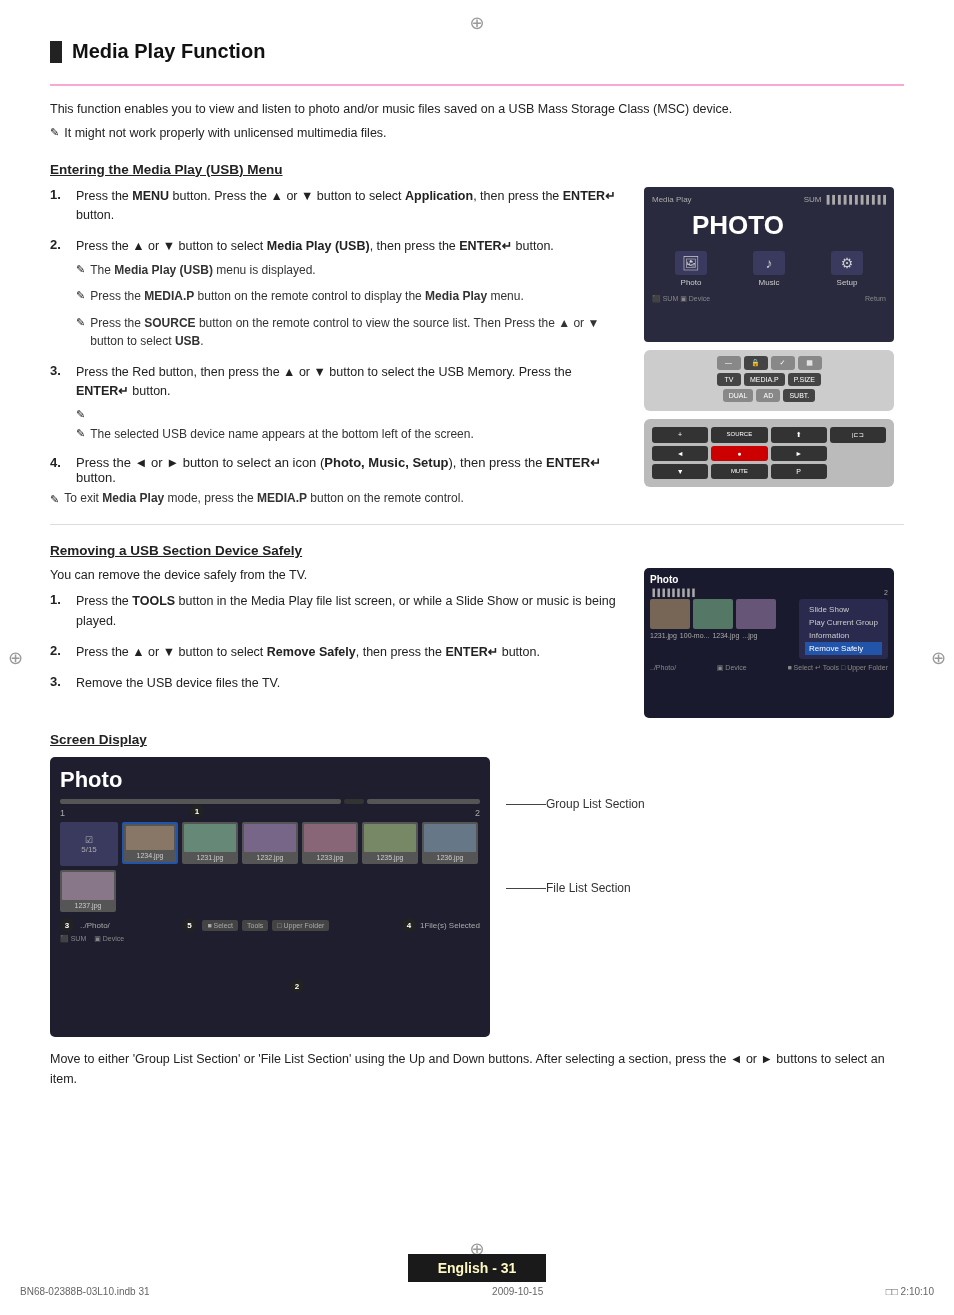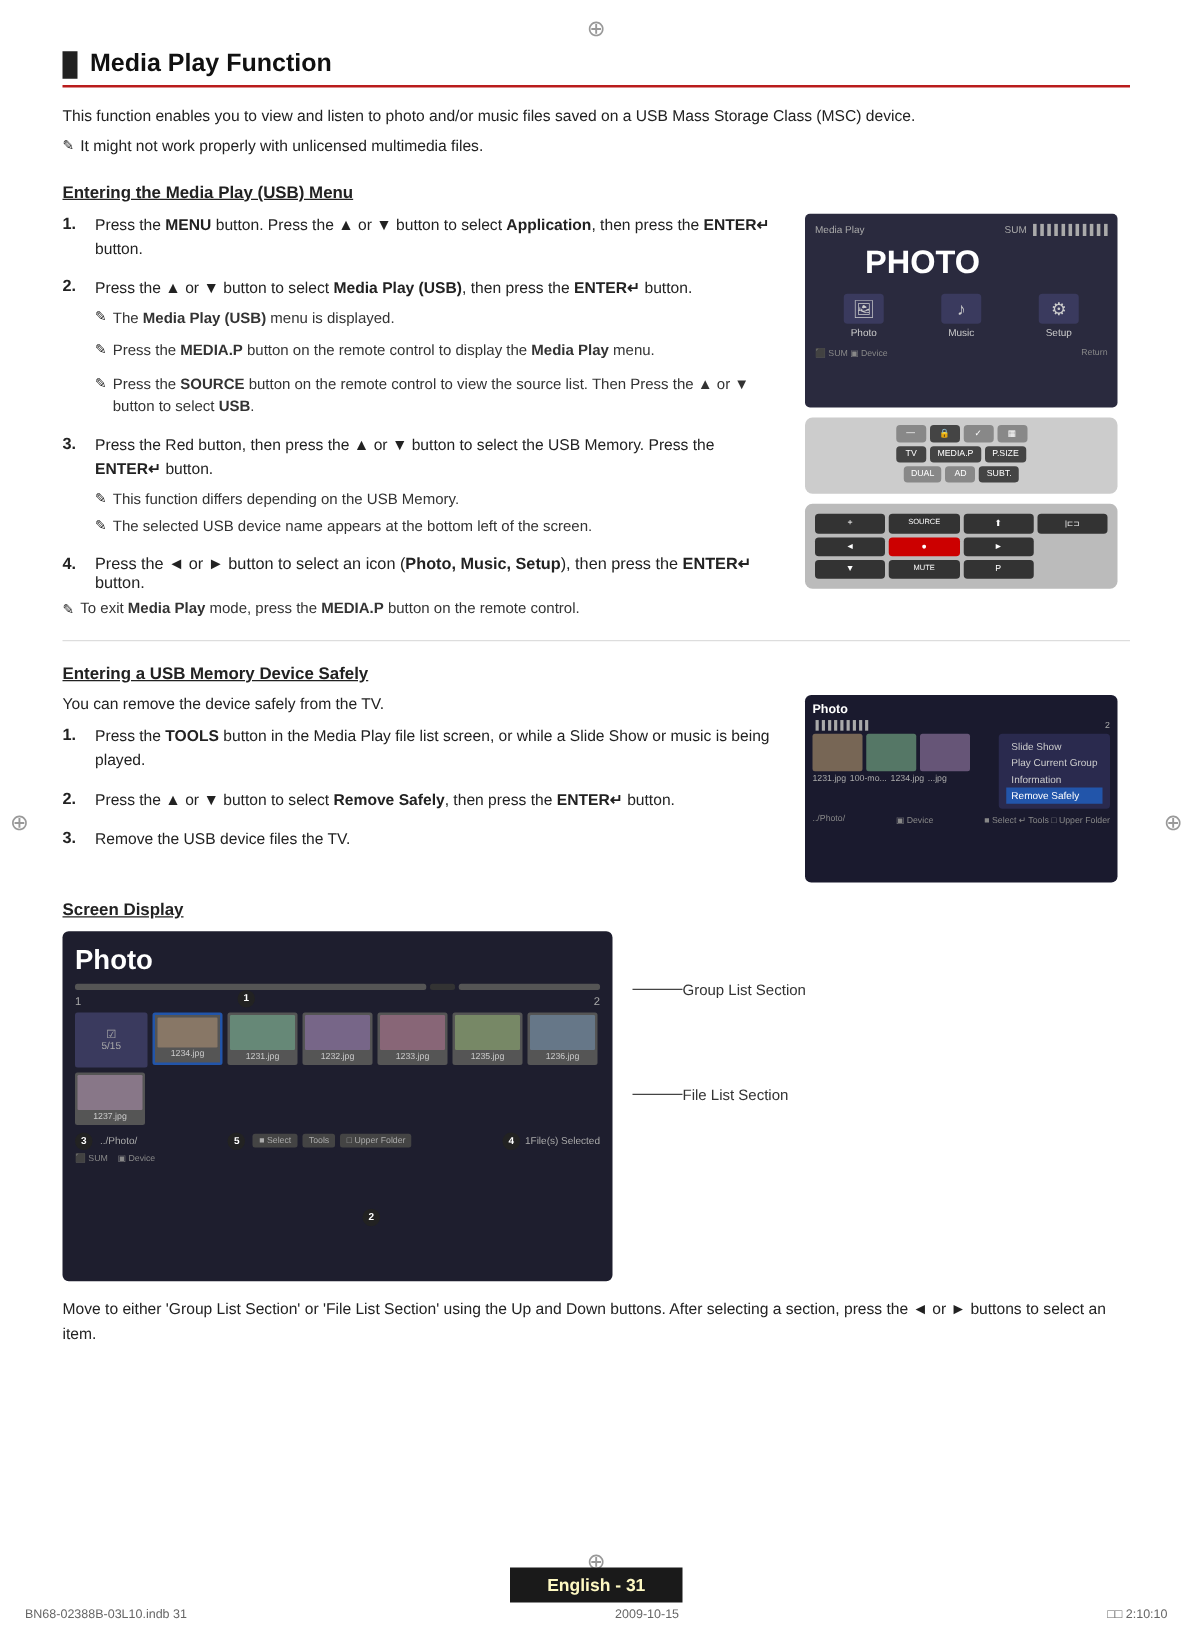--- a/index.html
+++ b/index.html
@@ -53,22 +53,22 @@
       right: 8px;
       transform: translateY(-50%);
       font-size: 18px;
       color: #999;
     }
 
     
     .section-title-bar {
       display: flex;
       align-items: center;
-      border-bottom: 2px solid #b91c1c;
-      padding-bottom: 5px;
+      border-bottom: 2px solid #f9a8d4;
+      padding-bottom: 21px;
       margin-bottom: 14px;
     }
     .section-title-bar .black-bar {
       width: 12px;
       height: 22px;
       background: #222;
       margin-right: 10px;
       display: inline-block;
     }
     .section-title-bar h1 {
@@ -514,21 +514,20 @@
           </div>
         </div>
       </div>
 
       <div class="step">
         <span class="step-num">3.</span>
         <div class="step-content">
           <p>Press the Red button, then press the ▲ or ▼ button to select the USB Memory. Press the <strong>ENTER↵</strong> button.</p>
           <div class="step-note">
             <span class="note-icon">✎</span>
-            <p>This function differs depending on the USB Memory.</p>
           </div>
           <div class="step-note">
             <span class="note-icon">✎</span>
             <p>The selected USB device name appears at the bottom left of the screen.</p>
           </div>
         </div>
       </div>
 
       <div style="display:flex; gap:8px; margin-bottom:6px;">
         <span class="step-num">4.</span>
@@ -602,21 +601,21 @@
           <div class="remote2-btn dark" style="font-size:6px;">MUTE</div>
           <div class="remote2-btn dark">P</div>
         </div>
       </div>
 
     </div>
   </div>
 
   <hr class="section-divider">
 
-  <div class="subsection-heading">Entering a USB Memory Device Safely</div>
+  <div class="subsection-heading">Removing a USB Section Device Safely</div>
 
   <div class="removing-section">
     <div class="removing-steps">
       <p style="font-size:12.5px; margin-bottom:10px;">You can remove the device safely from the TV.</p>
 
       <div class="step">
         <span class="step-num">1.</span>
         <div class="step-content">
           <p>Press the <strong>TOOLS</strong> button in the Media Play file list screen, or while a Slide Show or music is being played.</p>
         </div>

